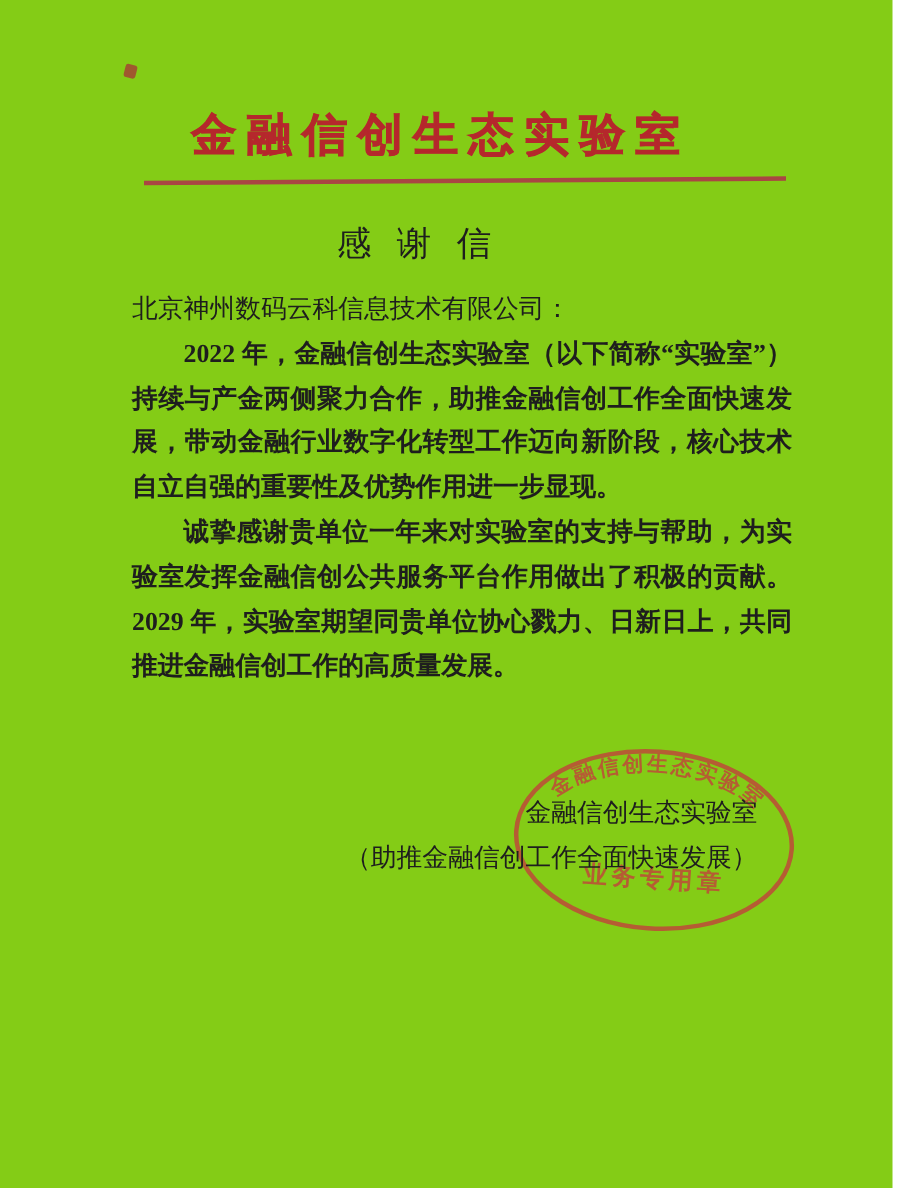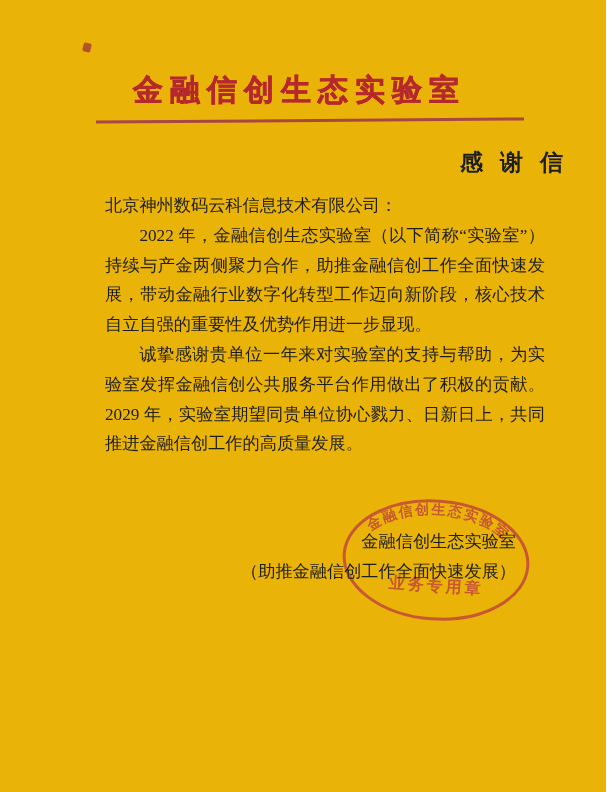--- a/index.html
+++ b/index.html
@@ -4,23 +4,22 @@
 <style>
   html, body { margin: 0; padding: 0; }
   body {
     width: 612px; height: 792px;
     background: #ffffff;
     font-family: "Liberation Serif", "DejaVu Serif", serif;
   }
   .page {
     position: relative;
     width: 595px; height: 792px;
-    background: #eab308;
+    background: #84cc16;
     overflow: hidden;
-    padding-left: 11px;
   }
   
   .corner-mark {
     position: absolute; left: 83px; top: 43px;
     width: 8px; height: 9px;
     background: #a63b35; opacity: .8;
     border-radius: 2px;
     transform: rotate(14deg);
   }
   
@@ -35,36 +34,36 @@
   }
   .head-rule {
     position: absolute; top: 119px; left: 96px;
     width: 428px; height: 2.5px;
     background: #a94643;
     transform: rotate(-0.4deg);
   }
   .letter-title {
     position: absolute; top: 147px; left: 0; right: 0;
     margin: 0;
-    text-align: right;
+    text-align: center;
     padding-right: 26px;
-    font-size: 23px; font-weight: bold;
+    font-size: 23px; font-weight: normal;
     letter-spacing: 17px;
     color: #1e1e1e;
   }
   .body-text {
-    position: absolute; top: 191px; left: 105px;
+    position: absolute; top: 191px; left: 88px;
     width: 440px;
     font-size: 17.2px;
     line-height: 29.8px;
     color: #1e1e1e;
     text-align: justify;
   }
   .body-text p { margin: 0; }
-  .body-text p.para { text-indent: 2em; }
+  .body-text p.para { text-indent: 2em; font-weight: bold; }
   
   .signature {
     position: absolute; top: 527px; right: 90px;
     text-align: right;
     font-size: 17.2px;
     line-height: 30px;
     color: #1e1e1e;
     z-index: 2;
   }
   

